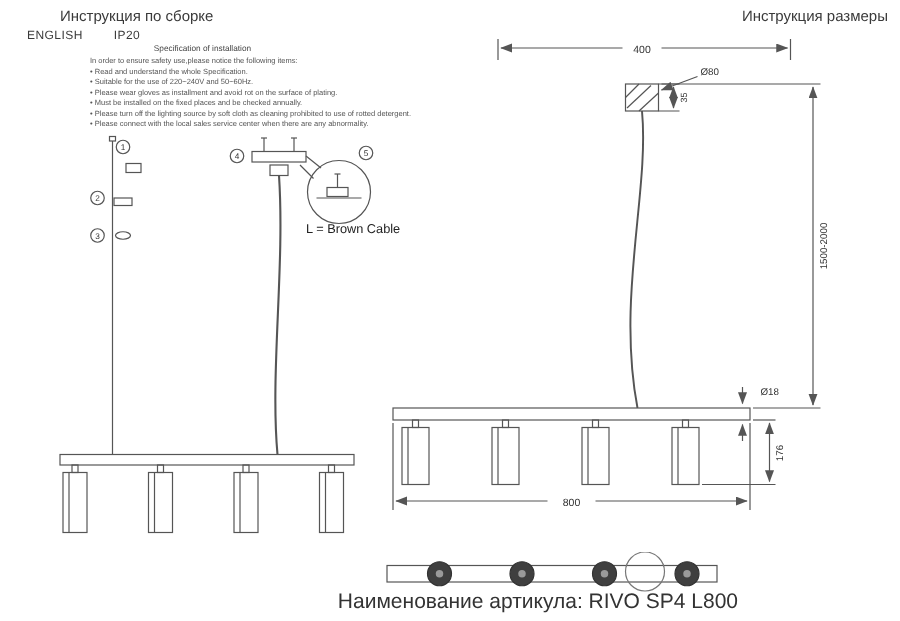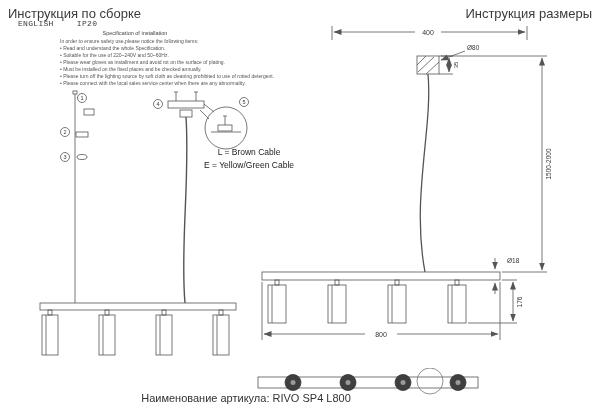--- a/index.html
+++ b/index.html
@@ -1,38 +1,38 @@
 <!DOCTYPE html>
 <html><head>
 <meta charset="utf-8">
 <style>
   html,body{margin:0;padding:0;}
   body{
     width:600px;height:414px;background:#ffffff;position:relative;
     font-family:"Liberation Sans",sans-serif;color:#333;overflow:hidden;
   }
   .abs{position:absolute;}
-  .title{font-size:13px;color:#3a3a3a;}
+  .title{font-size:10px;color:#3a3a3a;margin-left:32px;}
   .sub{font-size:8px;color:#3a3a3a;letter-spacing:.3px;}
   .spec{font-size:5px;color:#555;line-height:7px;}
   .spec .spec-title{font-size:5.5px;color:#444;width:150px;text-align:center;margin-bottom:1px;}
   .spec .intro{white-space:nowrap;}
   .spec ul{margin:0;padding:0;list-style:none;}
   .spec li{white-space:nowrap;}
   .spec li::before{content:"\2022\00a0";}
   .cables{font-size:8.5px;color:#222;line-height:13px;text-align:center;}
-  .footer{font-size:11px;color:#333;text-align:center;width:492px;}
+  .footer{font-size:14px;color:#333;text-align:right;width:492px;}
   svg{display:block;}
   svg text{font-family:"Liberation Sans",sans-serif;fill:#333;}
 </style>
 </head>
 <body>
 
 <div class="abs title" style="left:8px;top:6px;">Инструкция по сборке</div>
-<div class="abs sub" style="left:18px;top:19px;font-family:Liberation Mono, monospace;">
+<div class="abs sub" style="left:18px;top:19px;">
   <span>ENGLISH</span>
   <span style="margin-left:18px;">IP20</span>
 </div>
 <div class="abs title" style="right:8px;top:6px;">Инструкция размеры</div>
 
 <div class="abs spec" style="left:60px;top:30px;width:240px;">
   <div class="spec-title">Specification of installation</div>
   <div class="intro">In order to ensure safety use,please notice the following items:</div>
   <ul>
     <li>Read and understand the whole Specification.</li>
@@ -109,21 +109,20 @@
     <text x="52" y="12">1</text>
     <text x="35" y="46">2</text>
     <text x="35" y="71">3</text>
     <text x="128" y="18">4</text>
     <text x="214" y="16">5</text>
   </g>
 </svg>
 
 <div class="abs cables" style="left:204px;top:146px;">
   <div>L = Brown Cable</div>
-  <div>E = Yellow/Green Cable</div>
 </div>
 
 <svg class="abs" style="left:255px;top:18px;" width="345" height="335" viewBox="0 0 345 335">
   <g stroke="#555" stroke-width="0.8" fill="none">
 
     <g>
       <line x1="77" y1="8" x2="77" y2="22"></line>
       <line x1="272" y1="8" x2="272" y2="22"></line>
       <line x1="160" y1="14" x2="79" y2="14" marker-end="url(#arr)"></line>
       <line x1="186" y1="14" x2="270" y2="14" marker-end="url(#arr)"></line>

